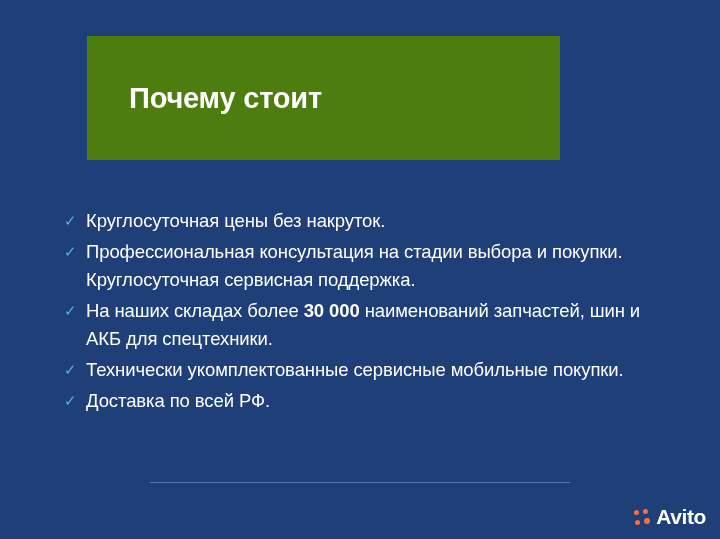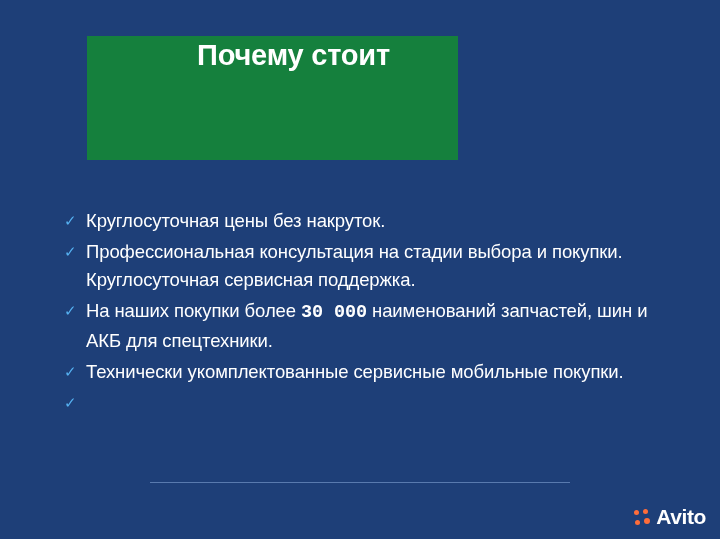--- a/index.html
+++ b/index.html
@@ -17,25 +17,25 @@
     position: relative;
     width: 720px;
     height: 539px;
     background: #1e3f78;
     box-sizing: border-box;
   }
   .title-box {
     position: absolute;
     left: 87px;
     top: 36px;
-    width: 371px;
+    width: 473px;
     height: 124px;
-    background: #15803d;
+    background: #4d7c0f;
     display: flex;
-    flex-direction: row;
+    flex-direction: column;
     justify-content: center;
     padding-left: 42px;
     box-sizing: border-box;
   }
   .title-line {
     color: #ffffff;
     font-size: 29px;
     font-weight: bold;
     line-height: 1.32;
     letter-spacing: -0.2px;
@@ -62,21 +62,20 @@
     box-sizing: border-box;
   }
   .bullet-text {
     color: #ffffff;
     font-size: 18.5px;
     line-height: 28px;
     letter-spacing: -0.1px;
   }
   .bullet-text .bold {
     font-weight: bold;
-    font-family: Liberation Mono, monospace;
   }
   .divider {
     position: absolute;
     left: 150px;
     top: 482px;
     width: 420px;
     height: 1px;
     background: #6d8fc0;
     opacity: 0.75;
   }
@@ -124,28 +123,29 @@
       <div class="bullet">
         <span class="check">✓</span>
         <span class="bullet-text"><span>Круглосуточная цены без накруток.</span></span>
       </div>
       <div class="bullet">
         <span class="check">✓</span>
         <span class="bullet-text"><span>Профессиональная консультация на стадии выбора и покупки. Круглосуточная сервисная поддержка.</span></span>
       </div>
       <div class="bullet">
         <span class="check">✓</span>
-        <span class="bullet-text"><span>На наших покупки более </span><span class="bold">30 000</span><span> наименований запчастей, шин и АКБ для спецтехники.</span></span>
+        <span class="bullet-text"><span>На наших складах более </span><span class="bold">30 000</span><span> наименований запчастей, шин и АКБ для спецтехники.</span></span>
       </div>
       <div class="bullet">
         <span class="check">✓</span>
         <span class="bullet-text"><span>Технически укомплектованные сервисные мобильные покупки.</span></span>
       </div>
       <div class="bullet">
         <span class="check">✓</span>
+        <span class="bullet-text"><span>Доставка по всей РФ.</span></span>
       </div>
     </div>
 
   <div class="divider"></div>
 
   <div class="watermark">
     <span class="watermark-dots">
       <i></i>
         <i></i>
         <i></i>

